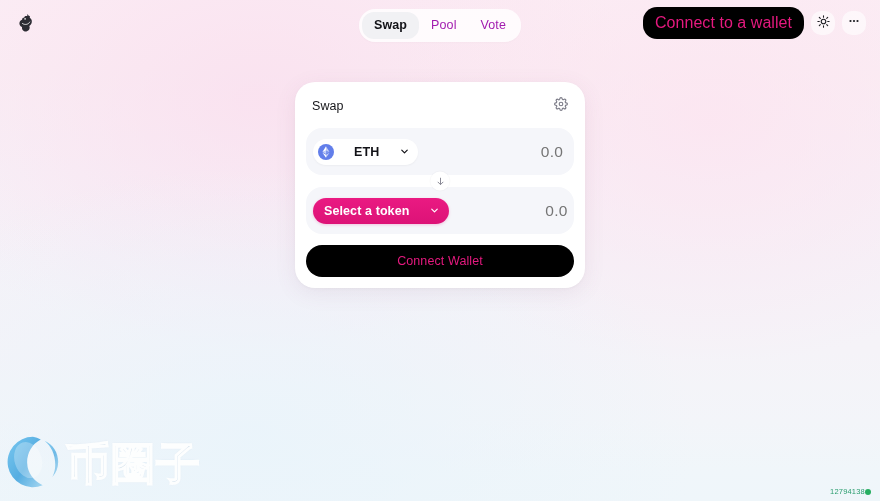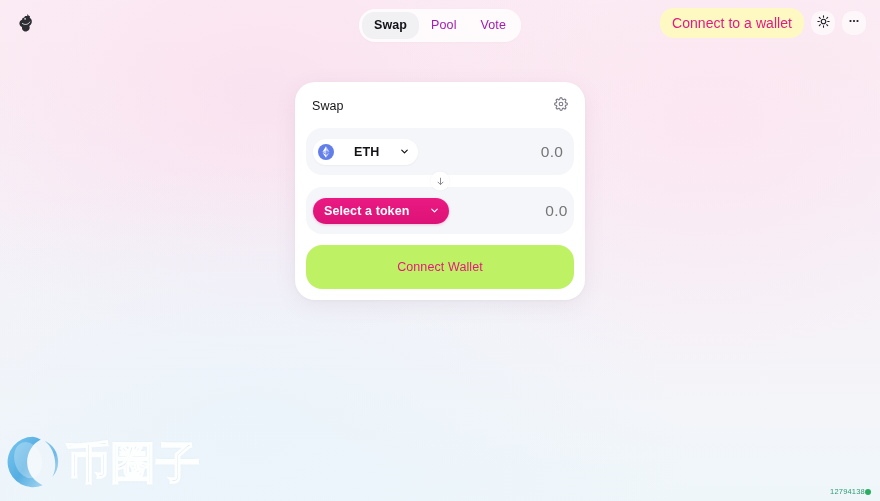--- a/index.html
+++ b/index.html
@@ -108,23 +108,23 @@
 
   
   .header-right {
     margin-left: auto;
     display: flex;
     align-items: center;
     gap: 7px;
   }
 
   .connect-pill {
-    font-size: 14px;
+    font-size: 16px;
     color: #e5197f;
-    background: #fef9c3;
+    background: #000000;
     border-radius: 14px;
     padding: 7px 12px;
     cursor: pointer;
     white-space: nowrap;
     letter-spacing: 0.05px;
   }
 
   .icon-btn {
     width: 24px; height: 24px;
     border-radius: 10px;
@@ -250,23 +250,23 @@
     display: flex;
     align-items: center;
     justify-content: center;
     cursor: pointer;
     color: #8a8a96;
     z-index: 3;
   }
 
   .cta {
     margin-top: 11px;
-    height: 44px;
+    height: 32px;
     border-radius: 16px;
-    background: #bef264;
+    background: #000000;
     display: flex;
     align-items: center;
     justify-content: center;
     color: #e5197f;
     font-size: 12.5px;
     cursor: pointer;
     letter-spacing: 0.1px;
   }
 
   
@@ -275,21 +275,21 @@
     left: 2px;
     bottom: 4px;
     display: flex;
     align-items: center;
     gap: 2px;
     z-index: 15;
     pointer-events: none;
     opacity: 0.92;
   }
   .wm-text {
-    font-family: Liberation Serif, serif;
+    font-family: Liberation Sans, sans-serif;
     font-size: 44px;
     font-weight: bold;
     line-height: 1;
     letter-spacing: 1px;
     color: transparent;
     -webkit-text-stroke: 1.4px #ffffff;
     text-shadow: 0 0 2px rgba(180,200,215,0.45);
     text-align: right;
   }
 

